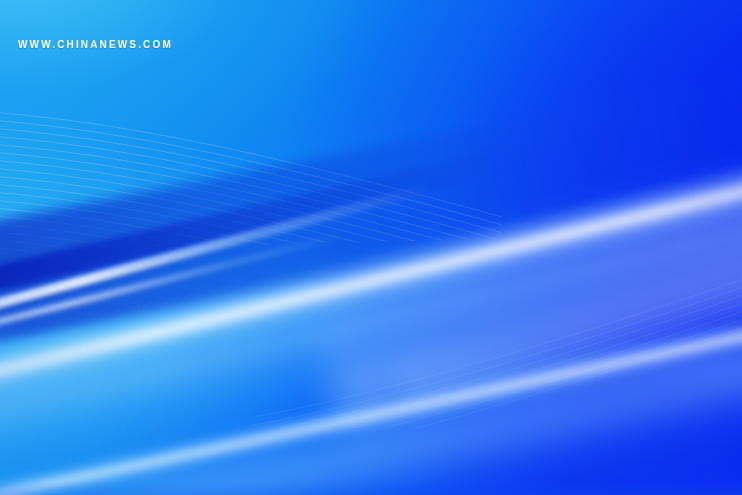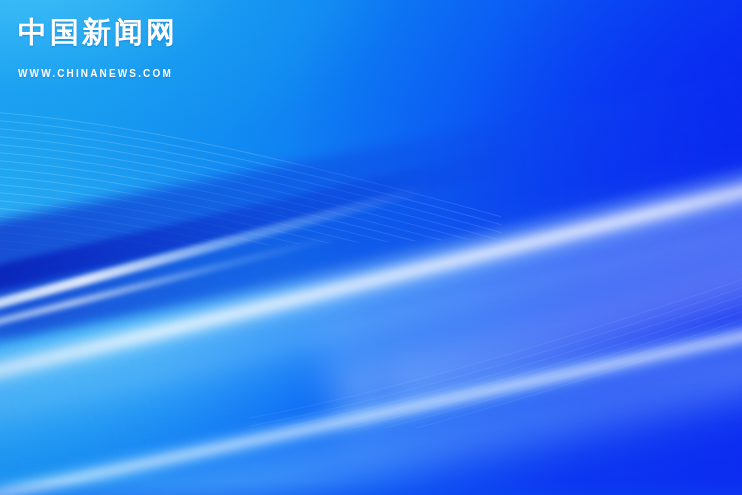--- a/index.html
+++ b/index.html
@@ -337,18 +337,17 @@
   <div class="beam beam-thin-a"></div>
   <div class="beam beam-thin-b"></div>
   <div class="sheen-right"></div>
   <div class="sheen-cross"></div>
   <div class="beam beam-bottom-wide"></div>
   <div class="beam beam-bottom"></div>
 
   <div class="bottom-shade"></div>
 
   <div class="logo">
-    <div class="logo-cn">中国新闻网</div>
     <div class="logo-url">WWW.CHINANEWS.COM</div>
   </div>
 
 
 </div>
 
 </body></html>

